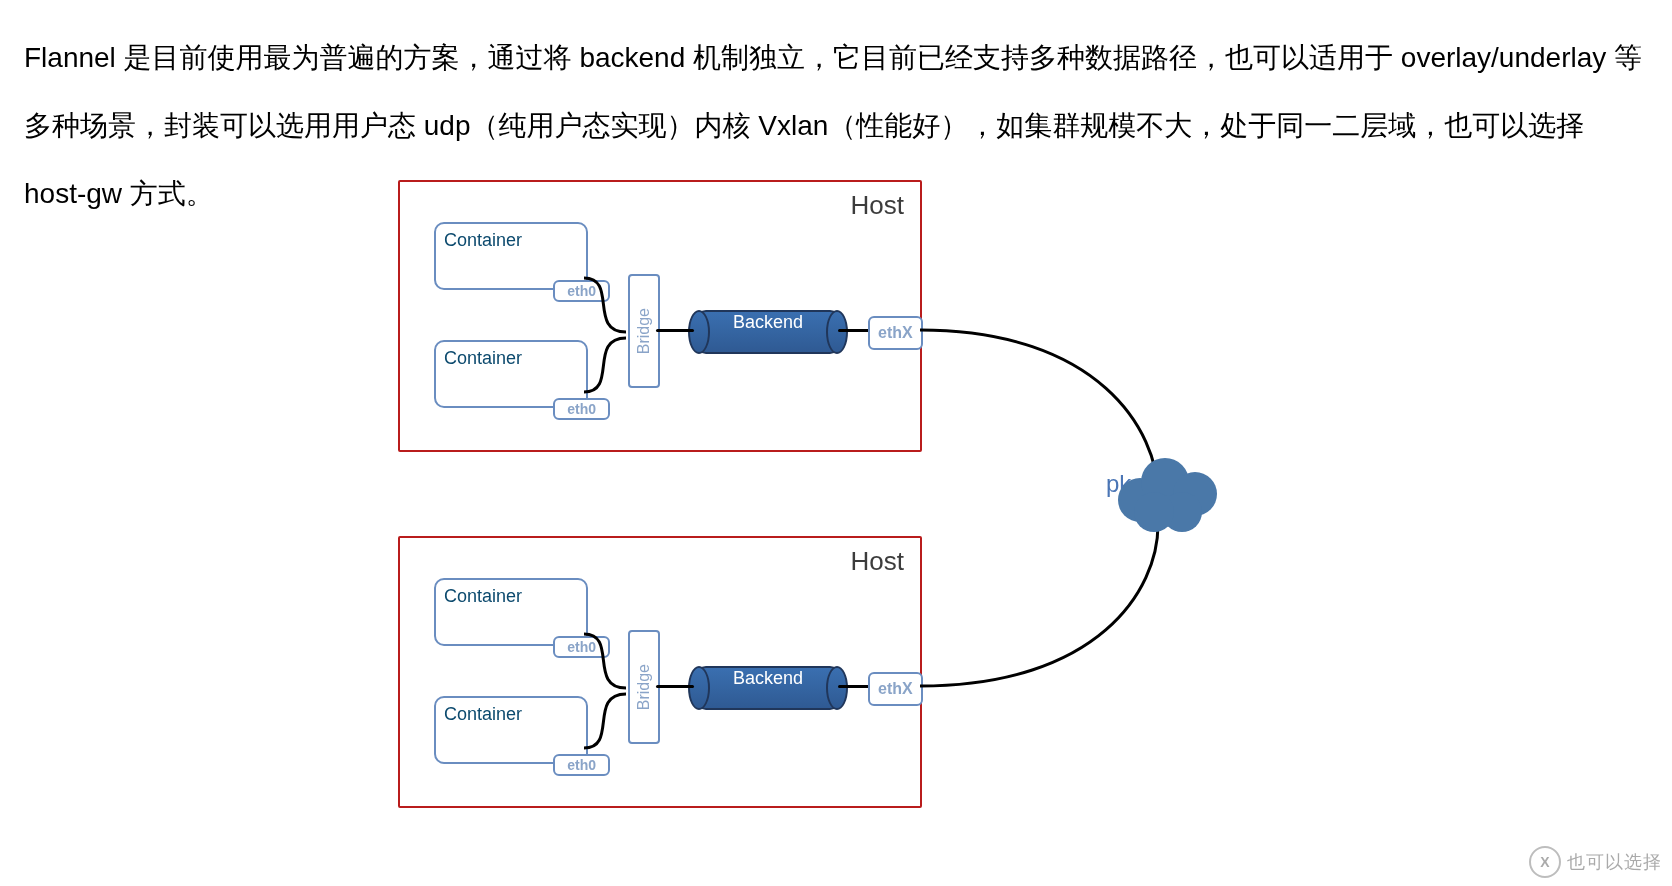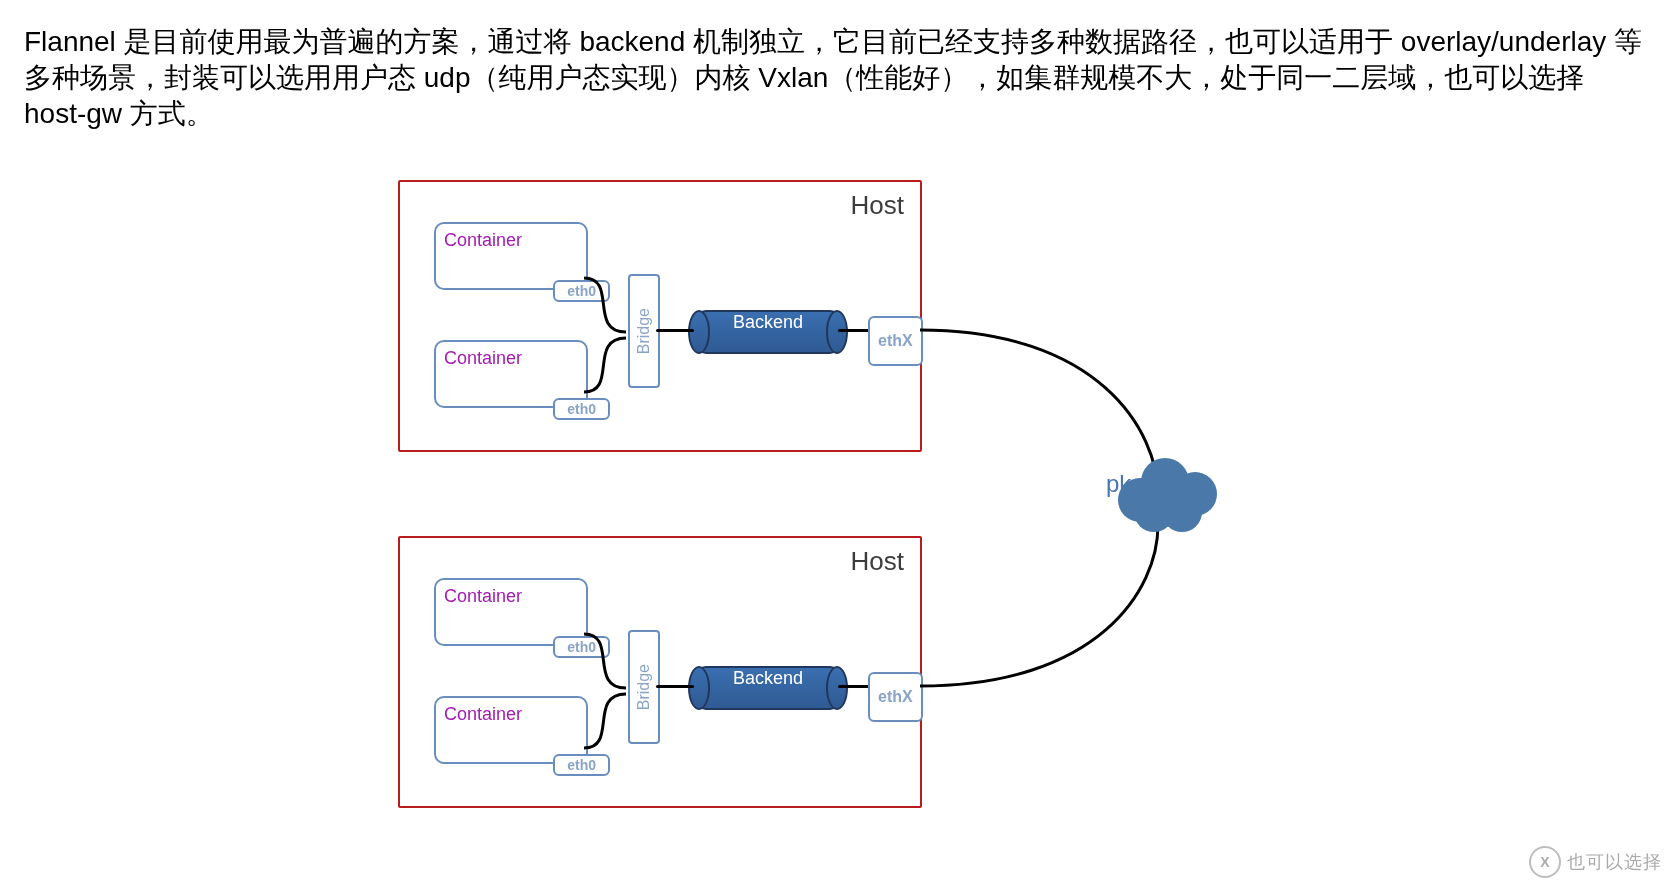--- a/index.html
+++ b/index.html
@@ -1,30 +1,30 @@
 <!DOCTYPE html>
 <html><head>
 <meta charset="utf-8">
 <style>
   html,body{margin:0;padding:0;background:#fff;font-family:"Microsoft YaHei","PingFang SC",Arial,sans-serif;color:#000}
   .page{width:1672px;height:886px;position:relative;padding:24px 24px 0 24px;box-sizing:border-box}
-  .desc{font-size:28px;line-height:36px;max-width:1624px}
+  .desc{font-size:28px;line-height:68px;max-width:1624px}
   .diagram{position:absolute;left:0;top:160px;width:1672px;height:720px}
   .host{position:absolute;border:2px solid #b91c1c;background:#fff;width:520px;height:268px;border-radius:2px}
   .host-label{position:absolute;right:16px;top:8px;font-size:26px;color:#3c3c3c}
   .container-box{position:absolute;border:2px solid #6a8dc0;border-radius:10px;background:#fff;width:150px;height:64px}
-  .container-box .lbl{position:absolute;left:8px;top:6px;font-size:18px;color:#a21caf}
+  .container-box .lbl{position:absolute;left:8px;top:6px;font-size:18px;color:#0c4a6e}
   .eth0{position:absolute;border:2px solid #6a8dc0;background:#fff;border-radius:6px;font-size:14px;font-weight:bold;color:#8aa4c8;padding:1px 12px;right:-24px;bottom:-14px}
   .bridge{position:absolute;border:2px solid #6a8dc0;background:#fff;width:28px;height:110px;border-radius:4px;display:flex;align-items:center;justify-content:center}
   .bridge span{writing-mode:vertical-rl;font-size:16px;color:#8aa4c8;transform:rotate(180deg)}
   .backend{position:absolute;width:140px;height:40px;background:linear-gradient(#3a6fb0,#2f5a93);border:2px solid #20365a;border-radius:10px;color:#fff;display:flex;justify-content:center;font-size:18px}
   .backend::before,.backend::after{content:"";position:absolute;width:18px;height:40px;background:linear-gradient(#3a6fb0,#2f5a93);border:2px solid #20365a;border-radius:50%/50%;top:-2px}
   .backend::before{left:-10px}
   .backend::after{right:-10px}
-  .ethx{position:absolute;border:2px solid #6a8dc0;background:#fff;border-radius:6px;font-size:16px;font-weight:bold;color:#8aa4c8;padding:14px 8px}
+  .ethx{position:absolute;border:2px solid #6a8dc0;background:#fff;border-radius:6px;font-size:16px;font-weight:bold;color:#8aa4c8;padding:6px 8px}
   .wire{position:absolute;background:#000;height:3px;border-radius:2px}
   .cloud{position:absolute;width:120px;height:90px}
   .cloud svg{width:100%;height:100%}
   .pkg-label{position:absolute;font-size:24px;color:#4a75b5}
   .watermark{position:absolute;right:10px;bottom:8px;display:flex;align-items:center;gap:6px;opacity:.55}
   .watermark .logo{width:28px;height:28px;border:2px solid #888;border-radius:50%;display:flex;align-items:center;justify-content:center;font-size:14px;color:#666;font-weight:bold}
   .watermark .txt{font-size:18px;color:#666;letter-spacing:1px}
   .curve{position:absolute;pointer-events:none}
 </style>
 </head>

